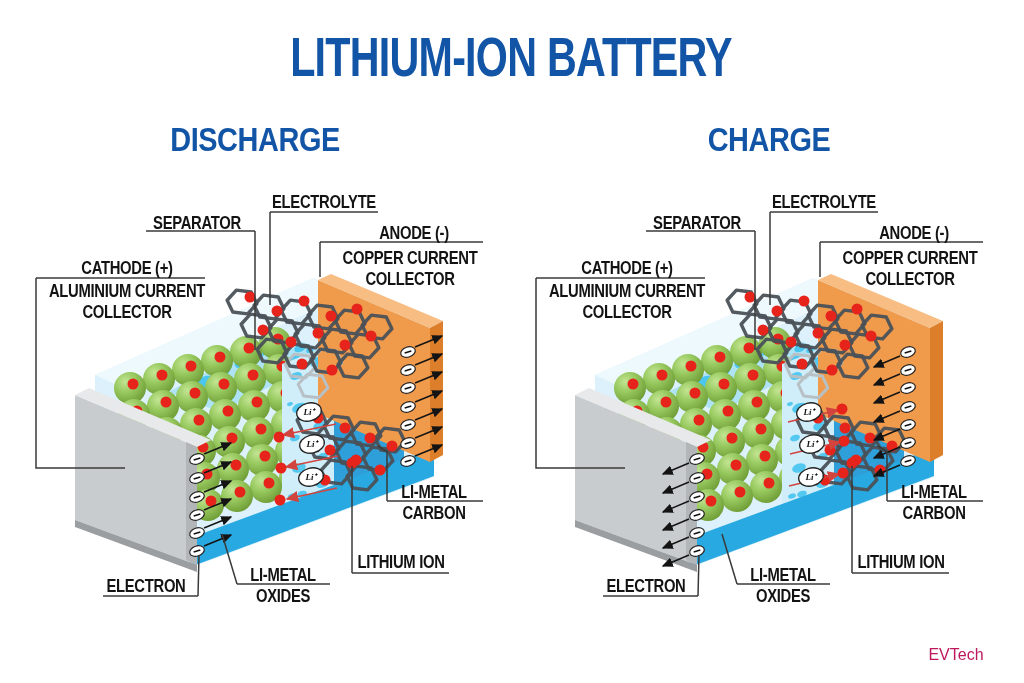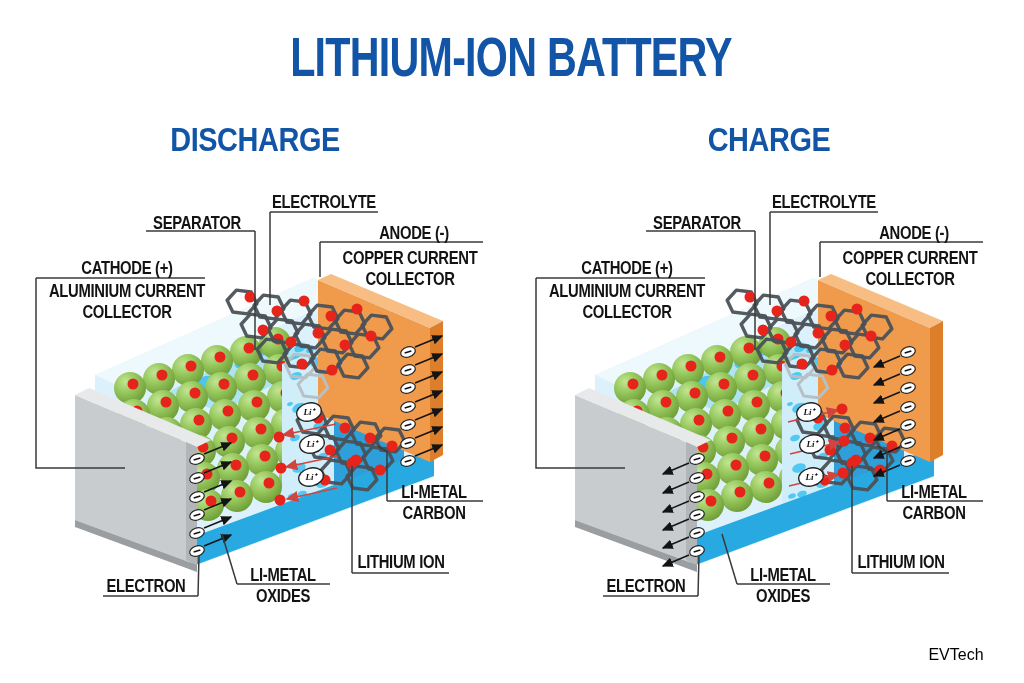--- a/index.html
+++ b/index.html
@@ -39,21 +39,21 @@
   .lbl-copper{left:410px;top:98px;width:212px}
   .lbl-cathode{left:127px;top:97px}
   .lbl-aluminium{left:127px;top:131px;width:244px}
   .lbl-electron{left:146px;top:415px}
   .lbl-oxides{left:283px;top:415px;width:124px}
   .lbl-lithium-ion{left:401px;top:391px}
   .lbl-carbon{left:434px;top:332px;width:124px}
   .watermark{
     position:absolute;left:956px;top:655px;
     transform:translate(-50%,-50%);
-    font:16px/16px "Liberation Sans",sans-serif;color:#000000;
+    font:16px/16px "Liberation Sans",sans-serif;color:#be185d;
   }
 </style>
 </head>
 <body style="background: rgb(255, 255, 255);">
 
 <h1 class="title">LITHIUM-ION BATTERY</h1>
 <div class="heading h-discharge">DISCHARGE</div>
 <div class="heading h-charge">CHARGE</div>
 
 <div class="diagram d-left">

